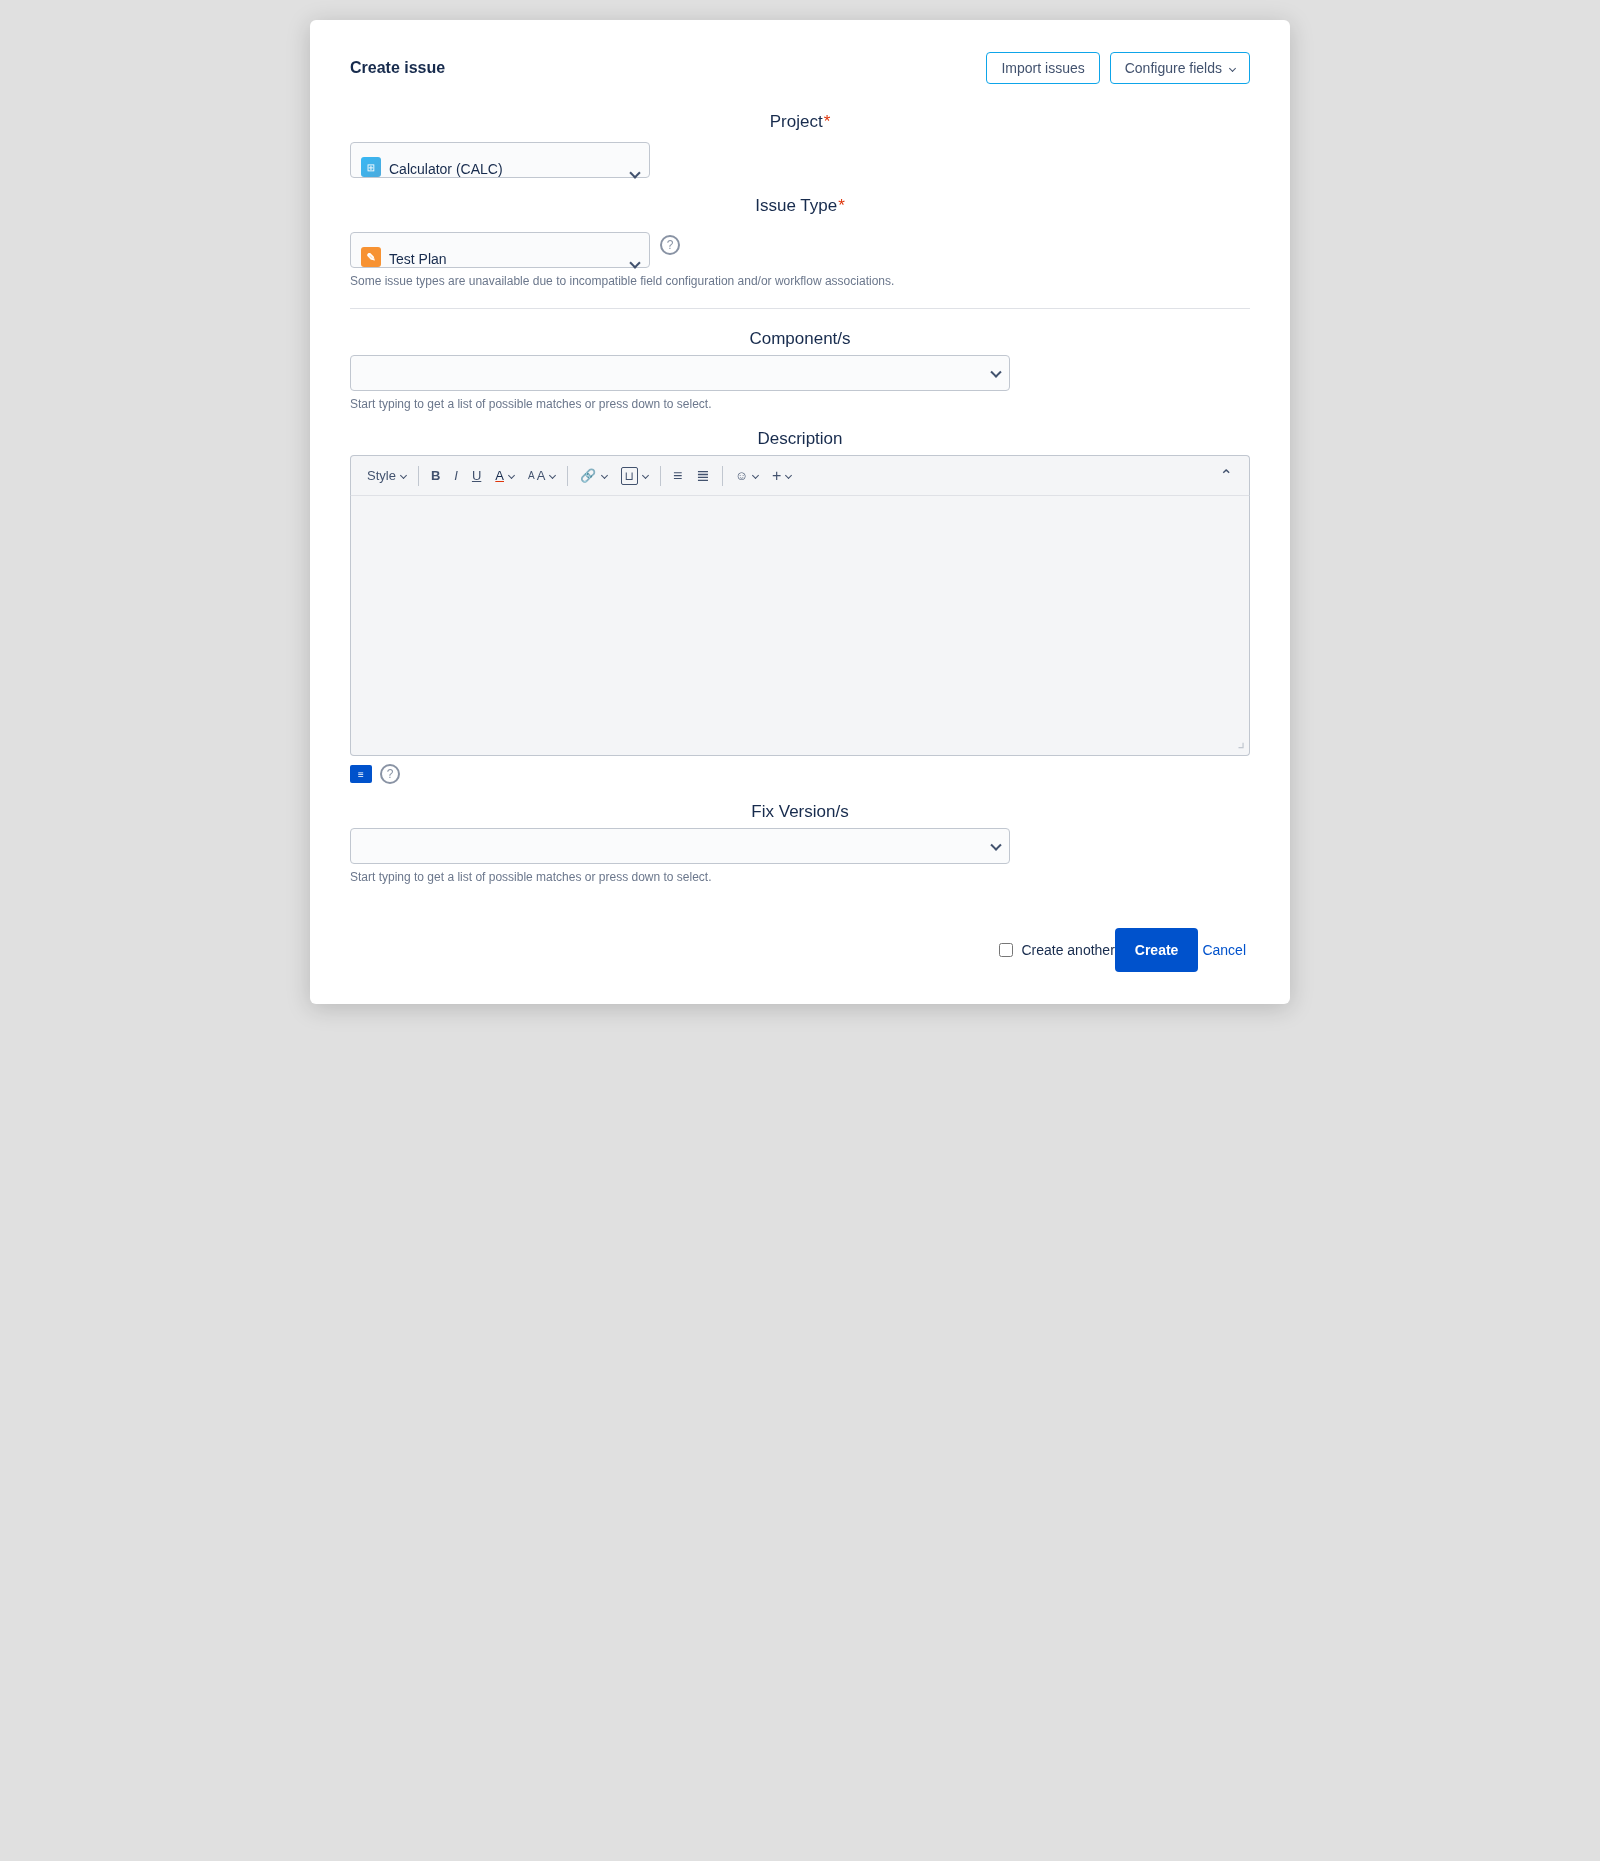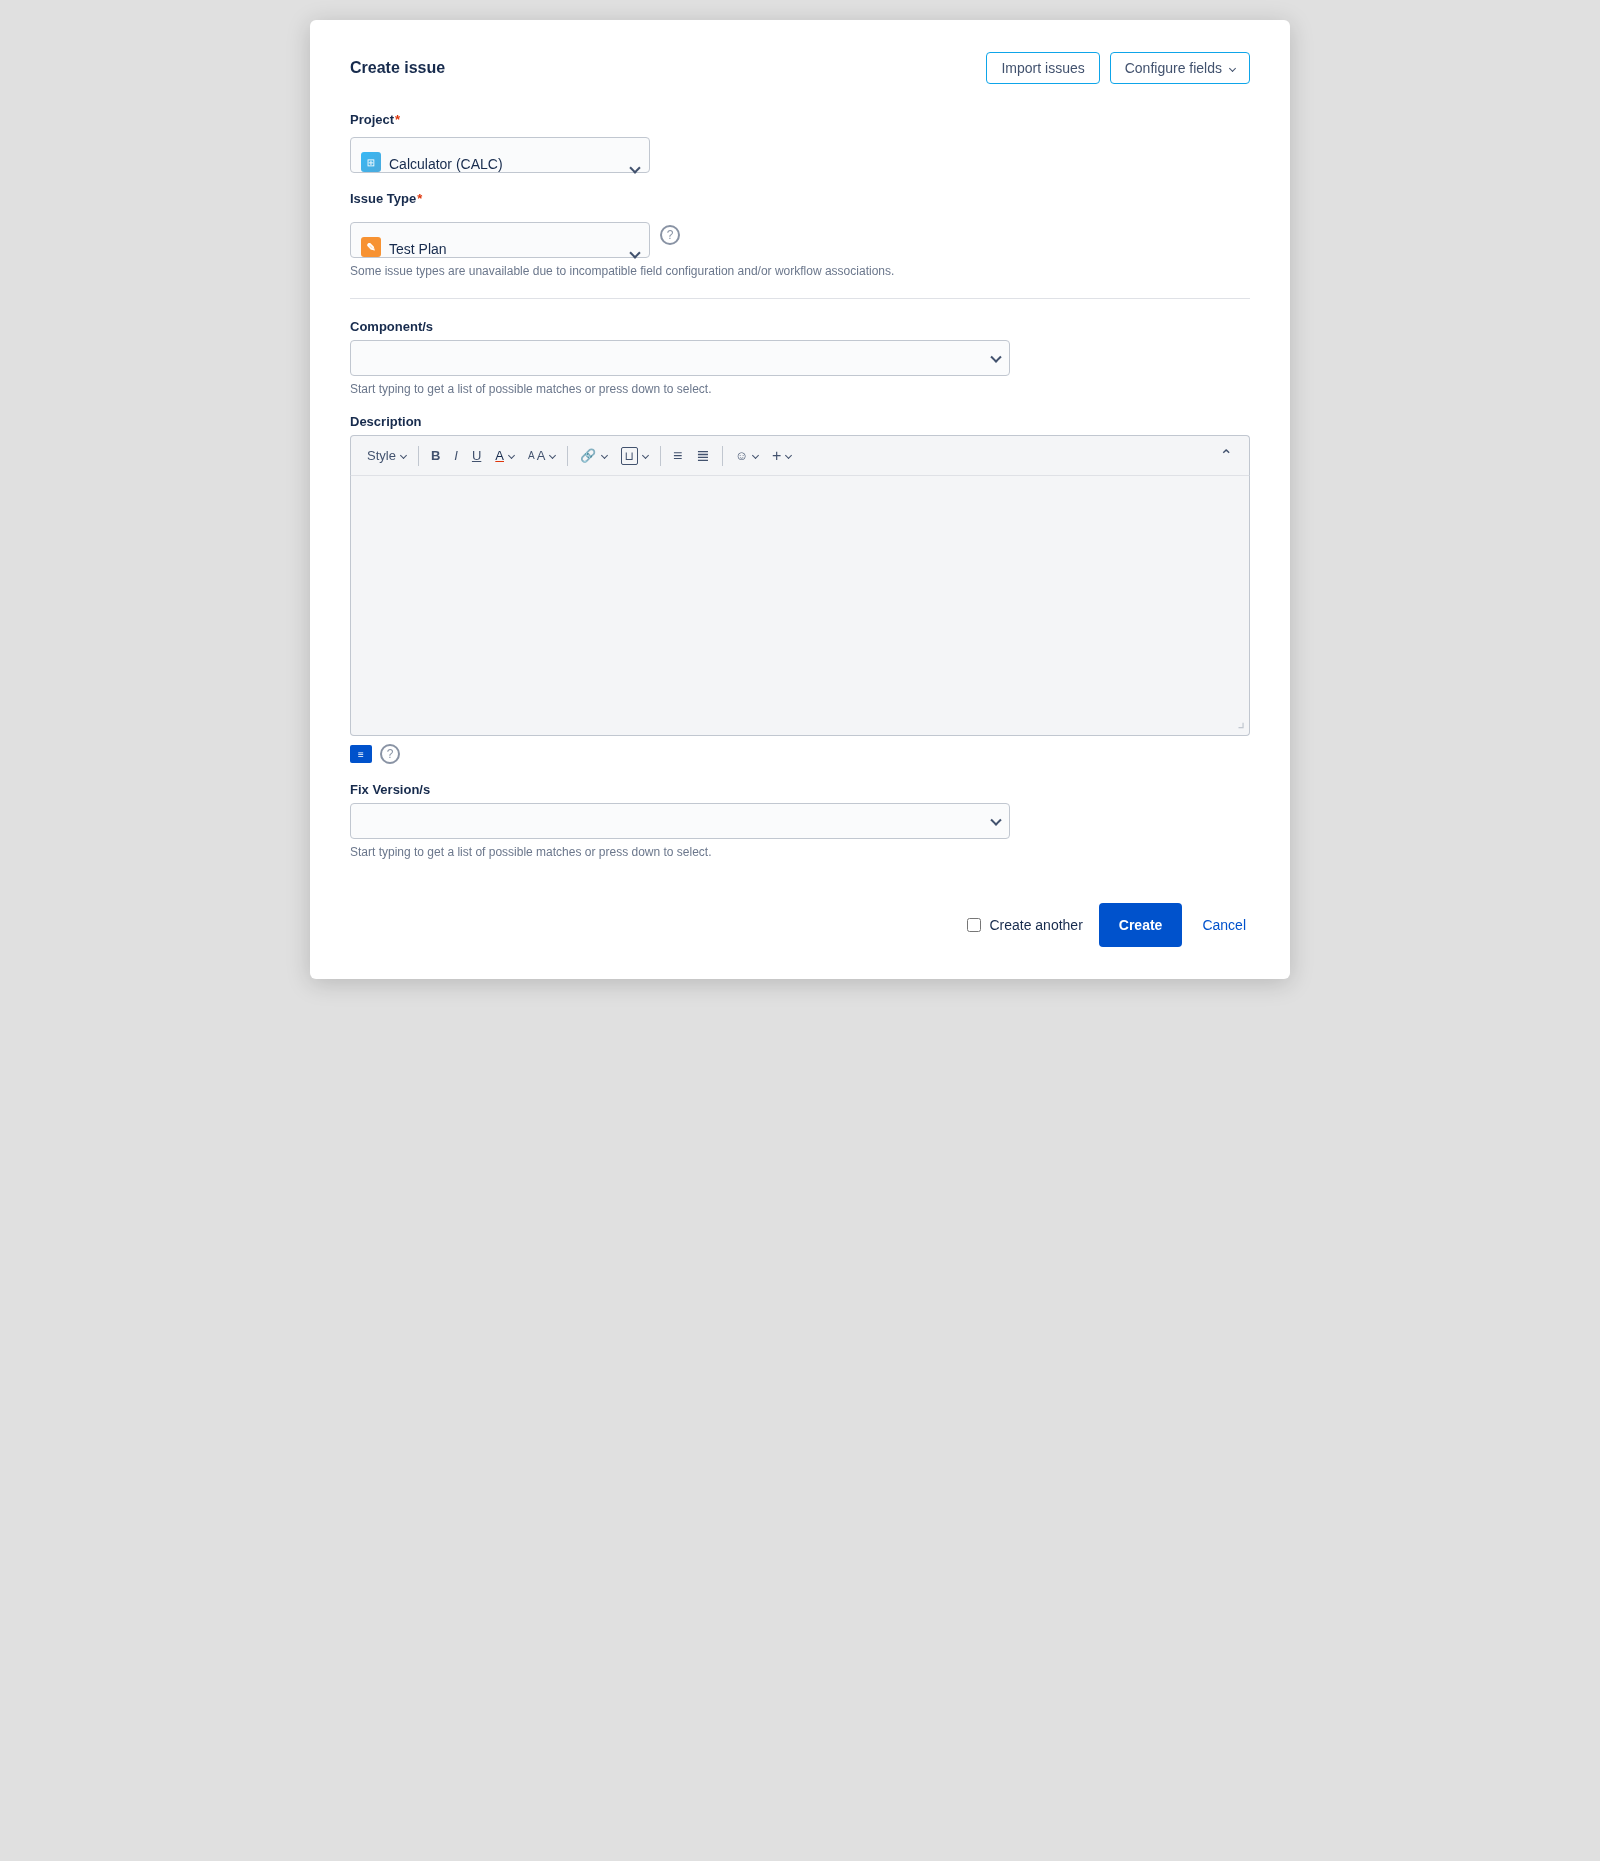--- a/index.html
+++ b/index.html
@@ -43,25 +43,26 @@
       border-radius: 4px;
       padding: 7px 14px;
       font-size: 14px;
       cursor: pointer;
       display: flex;
       align-items: center;
       gap: 5px;
     }
     .form-section { margin-bottom: 18px; }
     .form-label {
-      font-size: 13px;
-      font-weight: 700;
+      font-size: 17px;
+      font-weight: 400;
       color: #172b4d;
       margin-bottom: 6px;
       display: block;
+      text-align: center;
     }
     .form-label .required {
       color: #de350b;
       margin-left: 1px;
     }
     .select-with-icon {
       display: flex;
       align-items: flex-end;
       border: 1px solid #c1c7d0;
       border-radius: 4px;
@@ -247,21 +248,20 @@
       display: inline-flex;
       align-items: center;
       justify-content: center;
       color: #fff;
       font-size: 10px;
     }
     .form-actions {
       display: flex;
       justify-content: flex-end;
       align-items: center;
-      gap: 16px;
       margin-top: 28px;
       padding-top: 16px;
     }
     .create-another-row {
       display: flex;
       align-items: center;
       gap: 8px;
     }
     .create-another-label {
       font-size: 14px;

